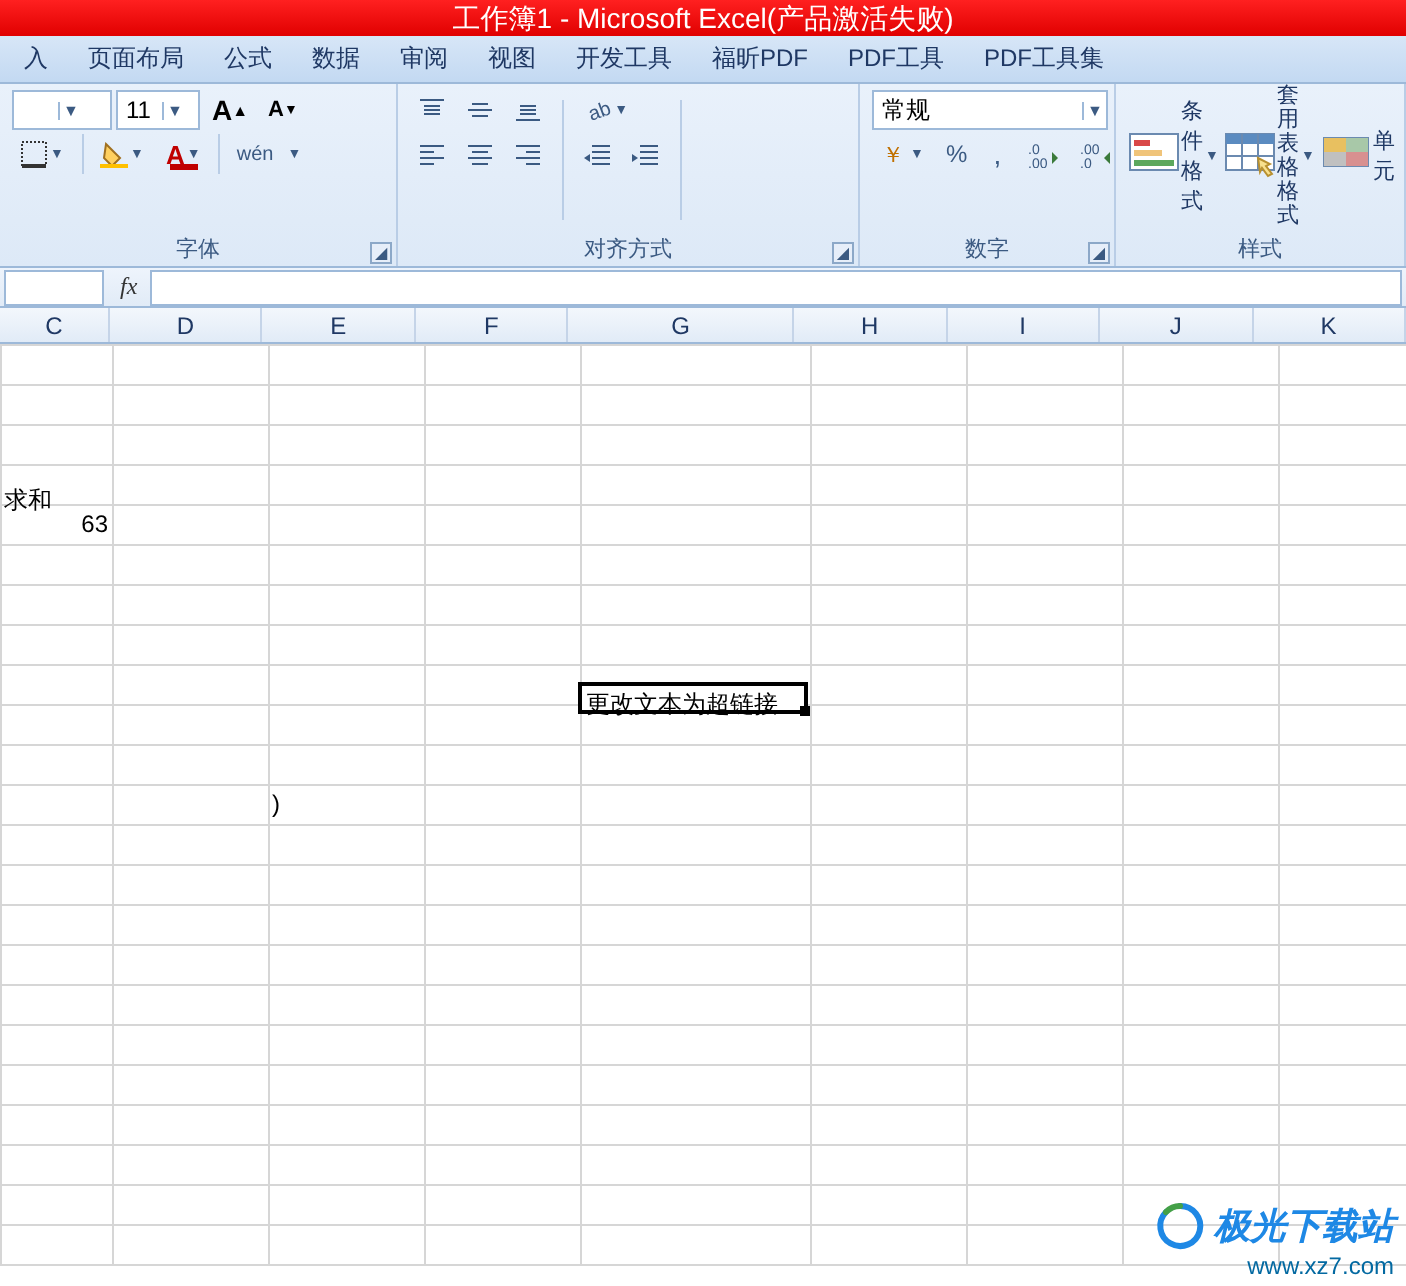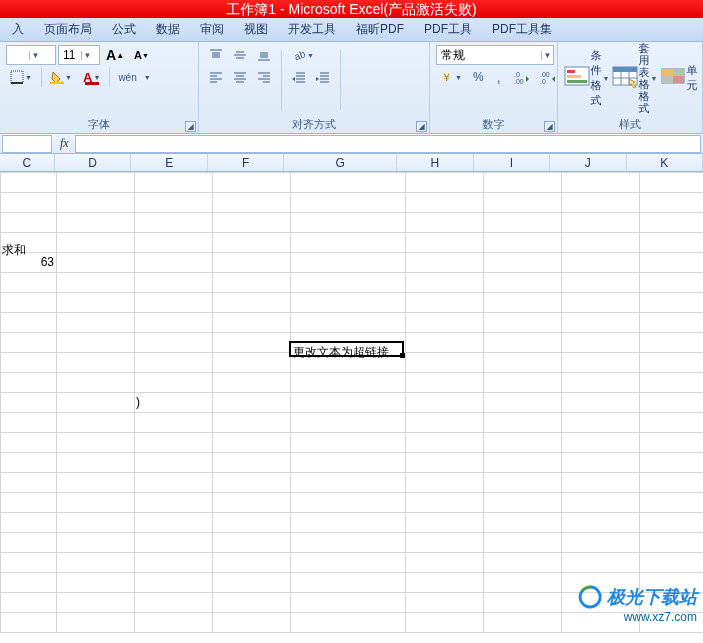--- a/index.html
+++ b/index.html
@@ -42,21 +42,21 @@
 .col-headers { display:flex; height:18px; background: linear-gradient(#f3f7fc,#e1ebf7); border-bottom:1px solid #9db9d9; }
 .col-h { border-right:1px solid #c5d4e8; text-align:center; font-size:12px; color:#1f3864; line-height:18px; }
 
 .grid-body { position:relative; height: 460px; background:#fff; }
 .cell-border-v, .cell-border-h { position:absolute; background:#d6d6d6; }
 .cell { position:absolute; font-size:12px; color:#000; display:flex; align-items:center; padding:0 2px; }
 
 .selected-cell { position:absolute; border:2px solid #000; background:#fff; }
 .selected-cell::after { content:""; position:absolute; right:-3px; bottom:-3px; width:5px; height:5px; background:#000; }
 
-.watermark { position:absolute; right:6px; bottom:19px; text-align:right; }
+.watermark { position:absolute; right:6px; bottom:3px; text-align:right; }
 .watermark .line1 { font-size:18px; color:#1e88e5; font-weight:bold; font-style:italic; display:flex; align-items:center; gap:4px; }
 .watermark .line2 { font-size:12px; color:#0369a1; }
 .swirl { width:26px; height:26px; }
 
 svg { display:block; }
 </style>
 </head>
 <body>
 
 <div class="title-bar">工作簿1 - Microsoft Excel(产品激活失败)</div>

